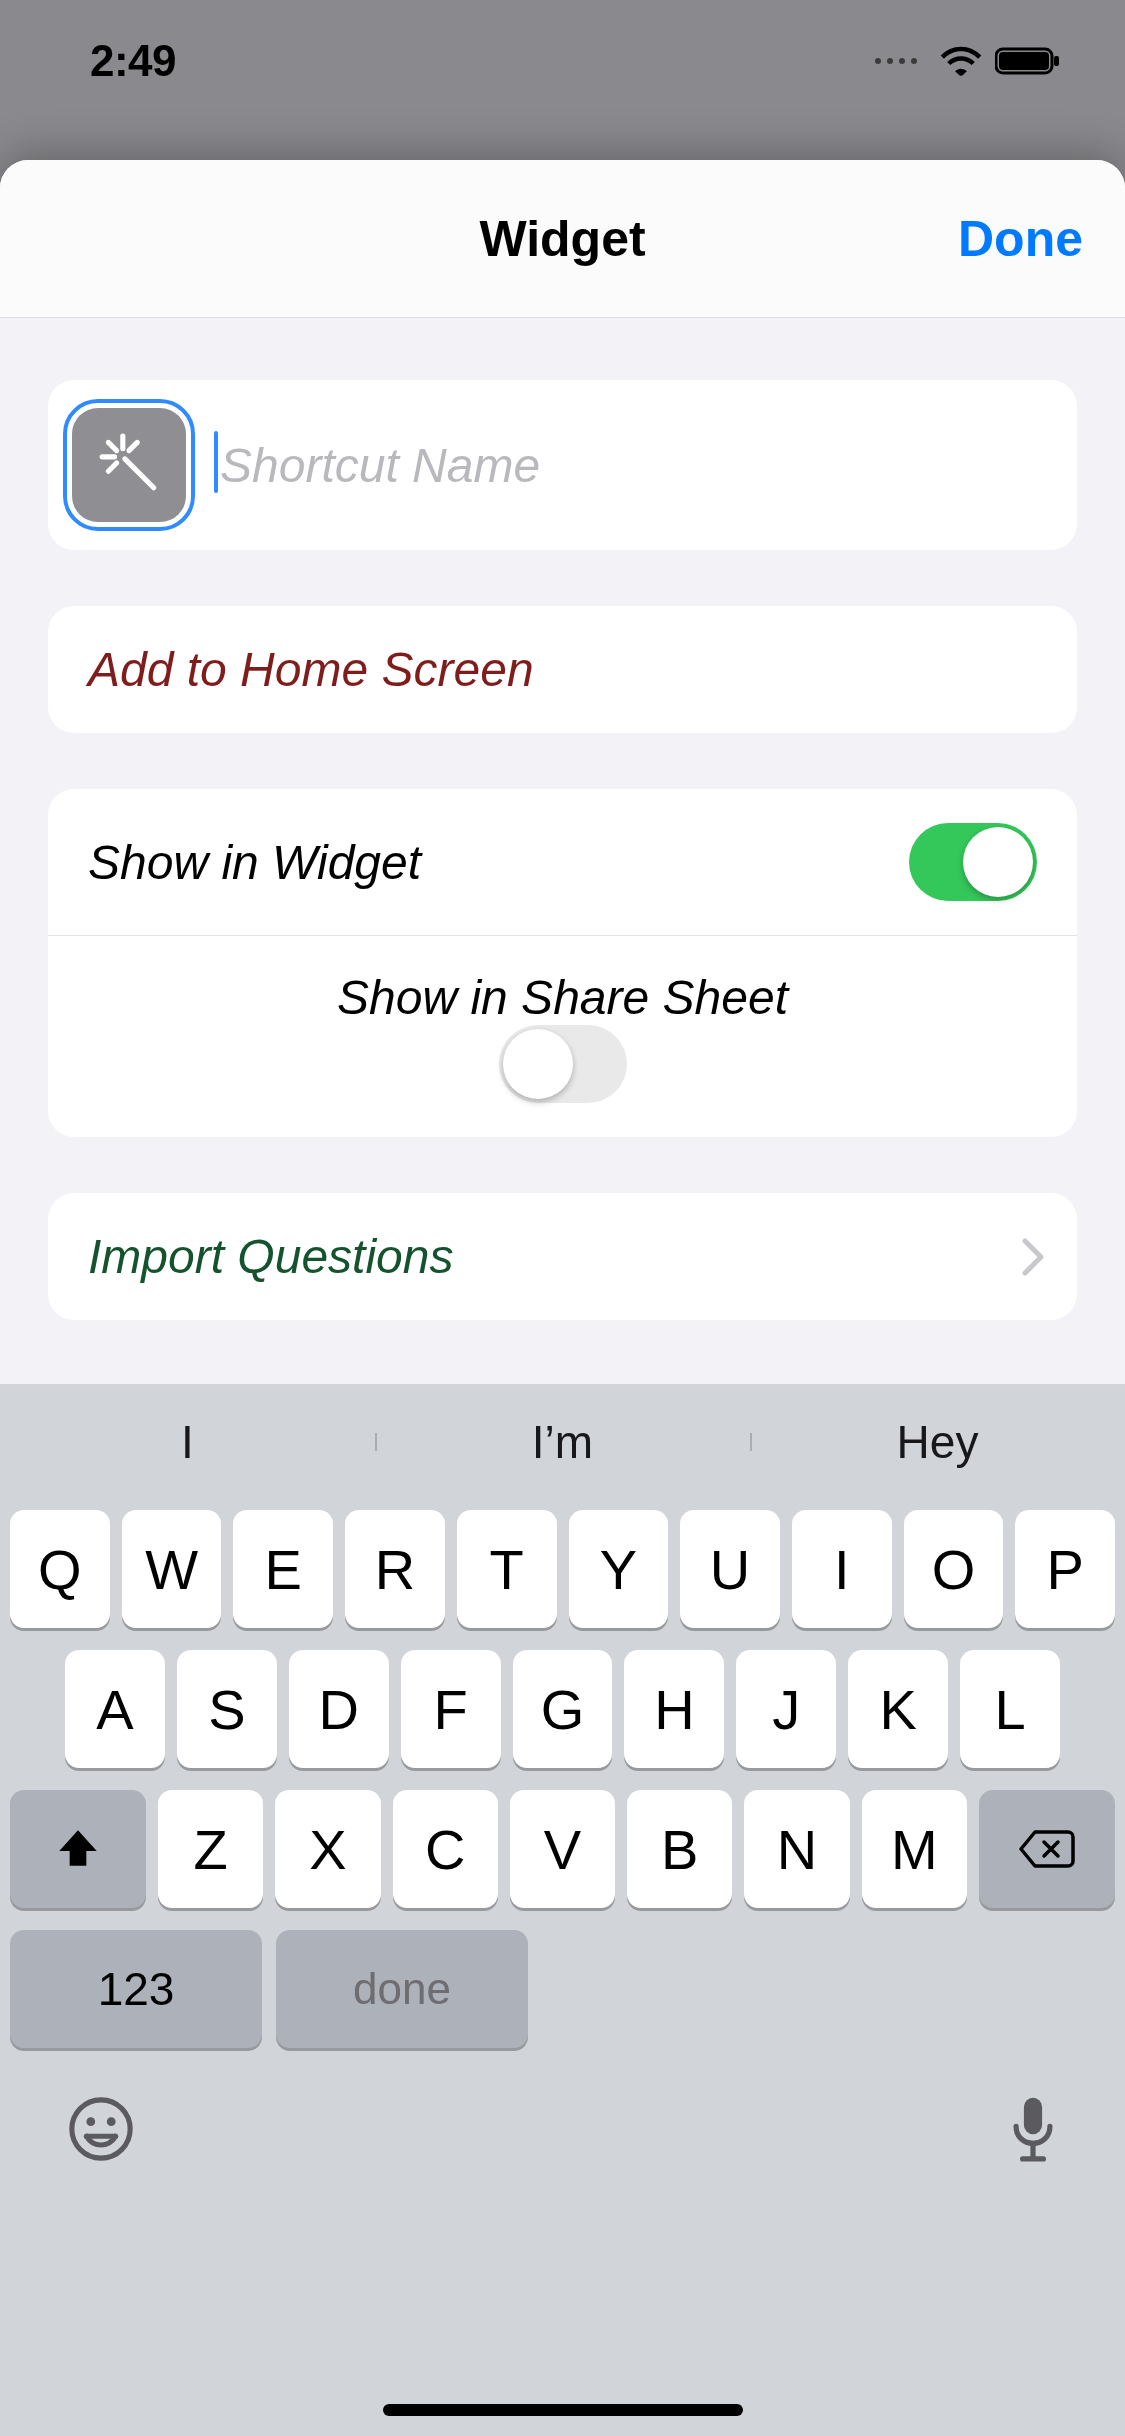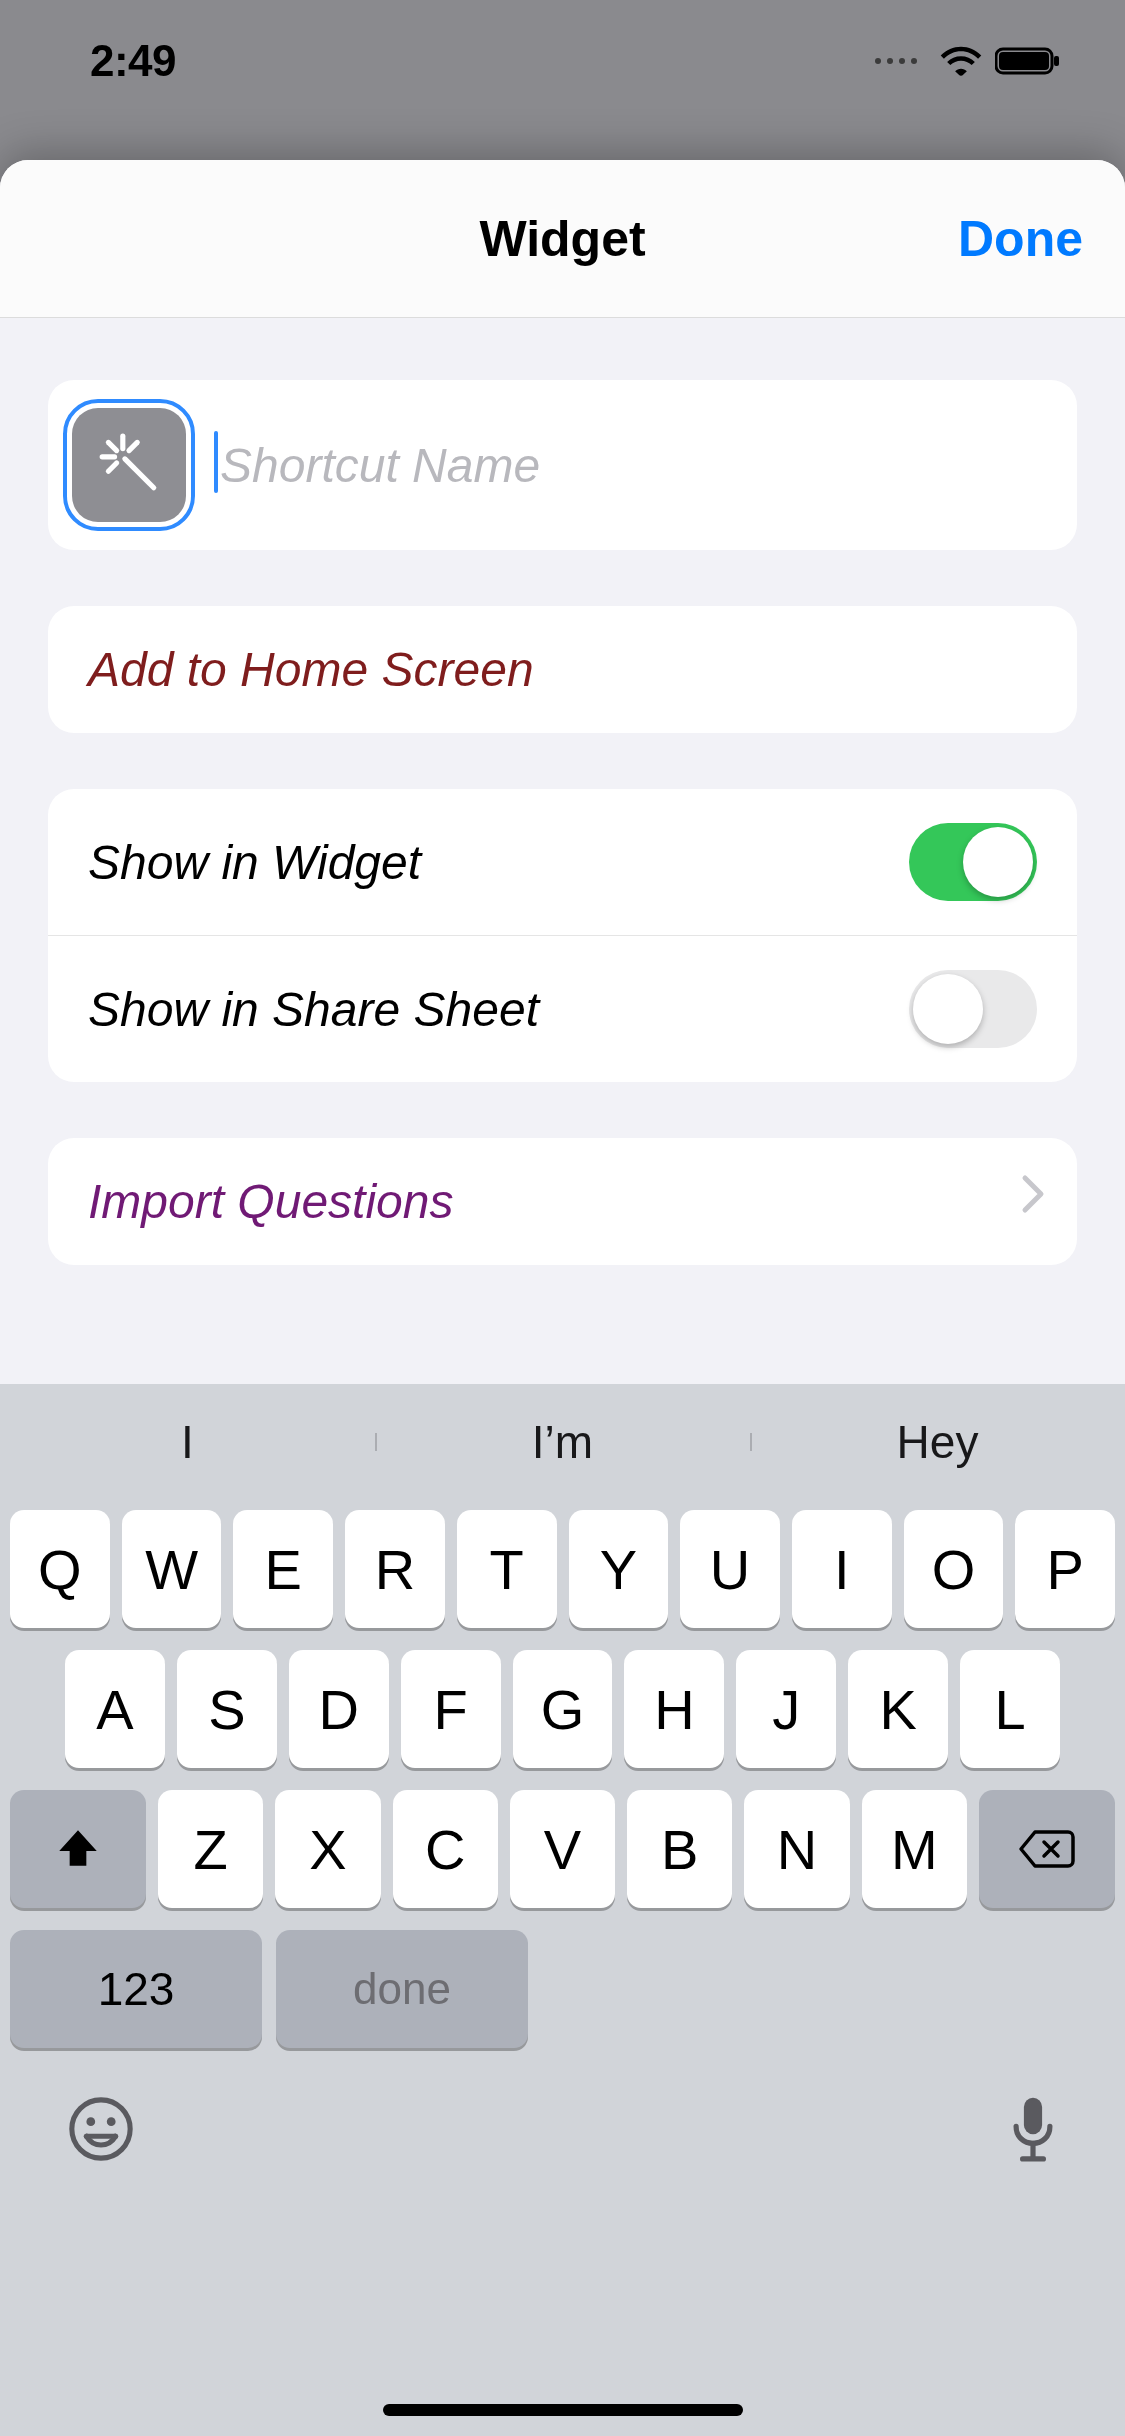--- a/index.html
+++ b/index.html
@@ -64,39 +64,39 @@
   
   .link-card { margin-top: 56px; }
   .link-row { padding: 36px 40px; font-size: 48px; color: #7f1d1d; }
 
   
   .toggle-card { margin-top: 56px; }
   .toggle-row {
     display: flex; align-items: center; justify-content: space-between;
     padding: 34px 40px; font-size: 48px; color: #000;
   }
-  .toggle-card .toggle-row + .toggle-row { border-top: 1px solid rgba(0,0,0,.10); }
+  .toggle-card .toggle-row + .toggle-row { border-top: 1px solid rgba(0,0,0,.10); flex-direction: column; }
   .switch {
     width: 128px; height: 78px; border-radius: 40px; position: relative;
     transition: background .15s;
   }
   .switch .knob {
     position: absolute; top: 4px; width: 70px; height: 70px; border-radius: 50%;
     background: #fff; box-shadow: 0 3px 6px rgba(0,0,0,.25);
   }
   .switch.on { background: #34c759; }
   .switch.on .knob { right: 4px; }
   .switch.off { background: #e9e9ea; }
   .switch.off .knob { left: 4px; }
 
   
   .import-card { margin-top: 56px; }
   .import-row {
-    display: flex; justify-content: space-between;
-    padding: 36px 32px 36px 40px; font-size: 48px; color: #701a75;
+    display: flex; align-items: center; justify-content: space-between;
+    padding: 36px 32px 36px 40px; font-size: 48px; color: #14532d;
   }
   .chevron svg { display:block; }
 
   
   .keyboard {
     position: absolute; bottom: 0; left: 0; width: 100%; height: 1052px;
     background: #d1d4d9;
   }
   .suggest-bar {
     height: 116px; display: flex; align-items: center;

